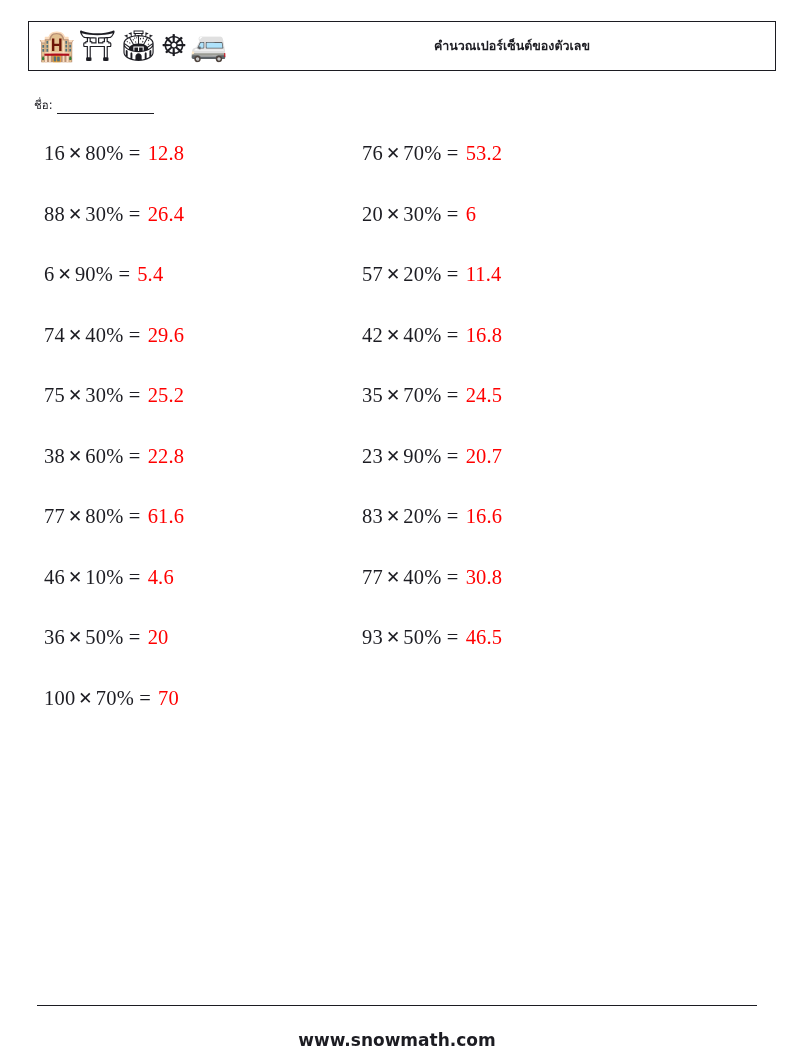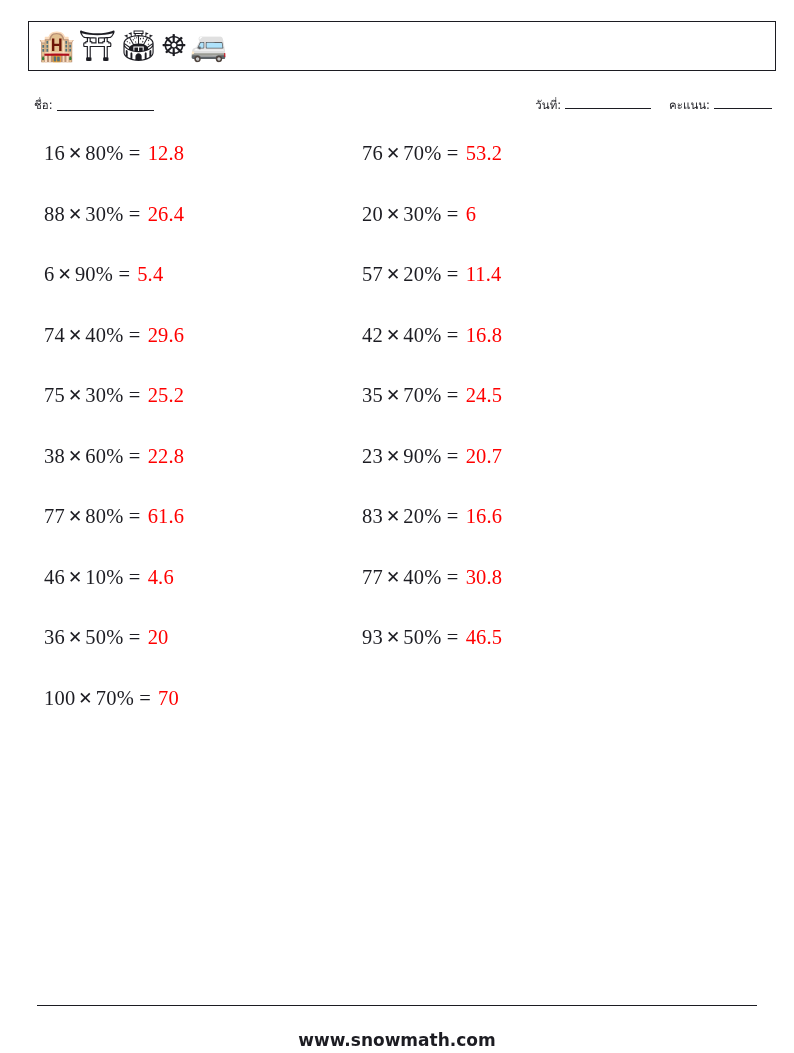--- a/index.html
+++ b/index.html
@@ -74,21 +74,21 @@
     height: 22px;
     font-family: "DejaVu Sans", "Liberation Sans", sans-serif;
     font-size: 11.5px;
     color: #1c1c22;
   }
   .info-left {
     position: absolute;
     left: 0;
     top: 0;
     display: flex;
-    align-items: center;
+    align-items: flex-end;
     white-space: nowrap;
   }
   .info-right {
     position: absolute;
     right: 0;
     top: 0;
     display: flex;
     align-items: baseline;
     white-space: nowrap;
   }
@@ -167,34 +167,29 @@
 
 <div class="header-box">
   <div class="header-inner">
     <div class="emoji-strip">
         <span>🏨</span>
         <span>⛩</span>
         <span>🏟</span>
         <span>☸</span>
         <span>🚐</span>
       </div>
+    <div class="header-title">คำนวณเปอร์เซ็นต์ของตัวเลข</div>
   </div>
 </div>
 
 <div class="info-row">
   <div class="info-left">
     <span class="field-label">ชื่อ:</span>
     <span class="blank-line blank-name"></span>
   </div>
-  <div class="info-right">
-    <span class="field-label">วันที่:</span>
-    <span class="blank-line blank-date"></span>
-    <span class="field-label">คะแนน:</span>
-    <span class="blank-line blank-score"></span>
-  </div>
 </div>
 
 <div class="problems">
   <div class="column col-left">
       <div class="problem">
         <span class="q-text">16<span class="op">✕</span>80% =</span>
         <span class="answer">12.8</span>
       </div>
       <div class="problem">
         <span class="q-text">88<span class="op">✕</span>30% =</span>

